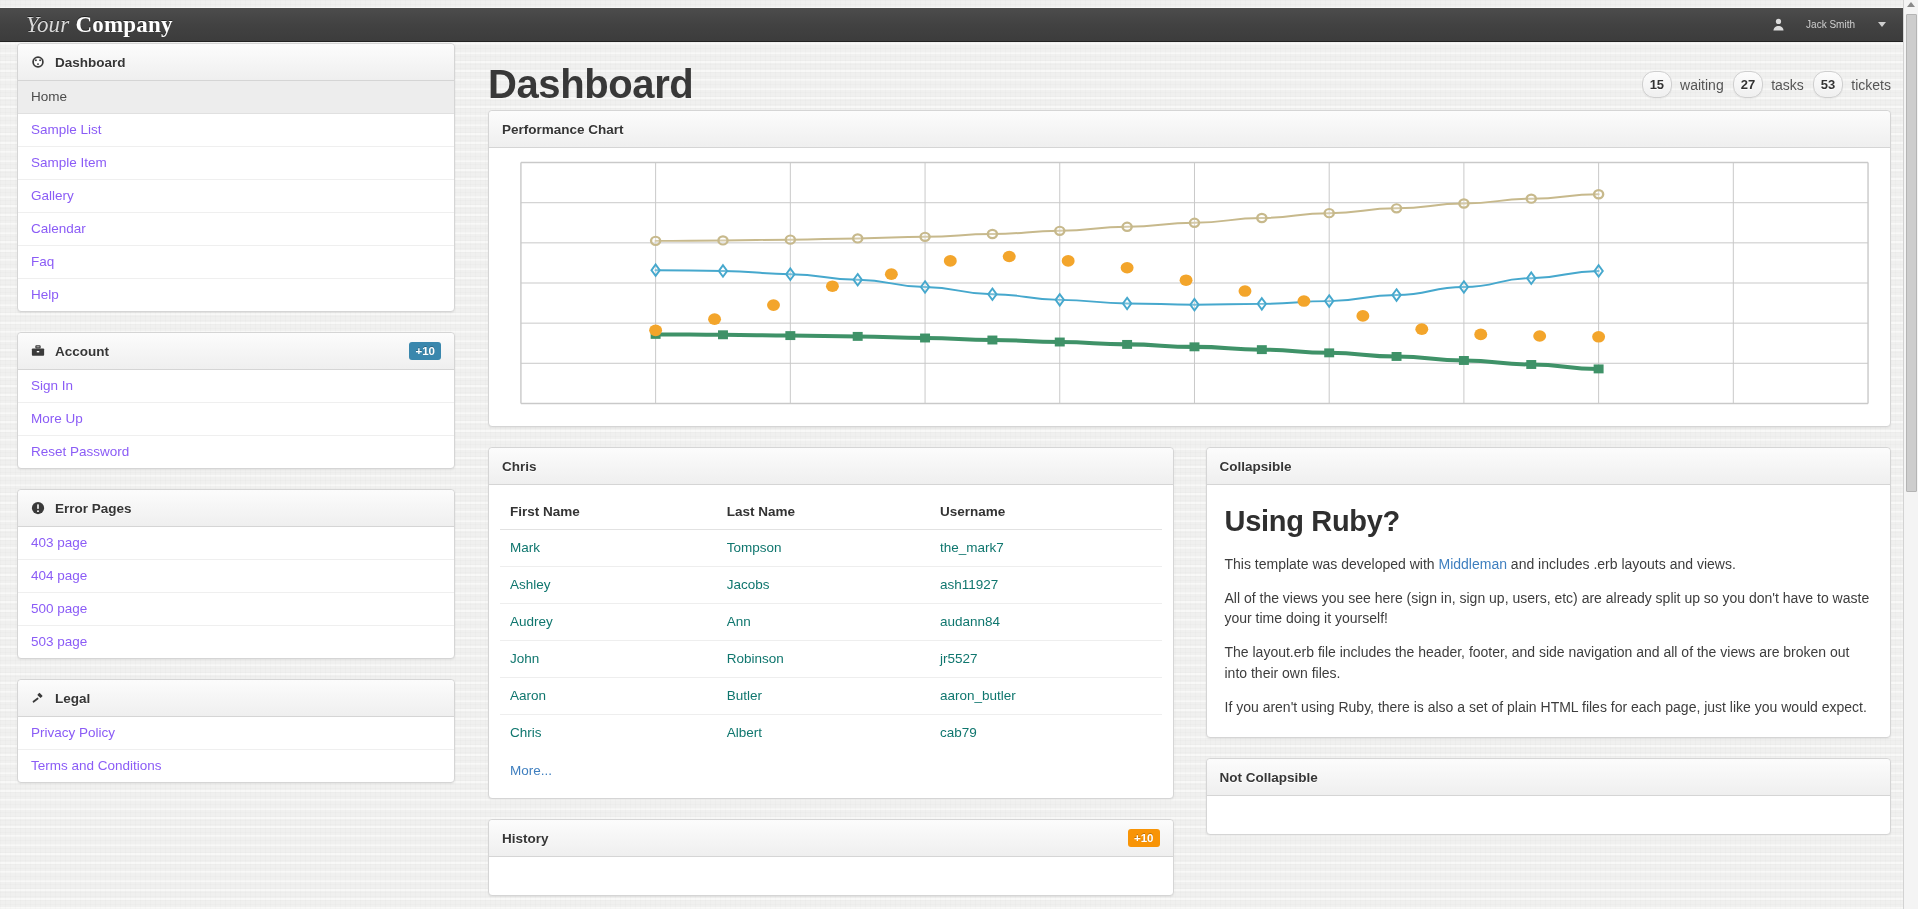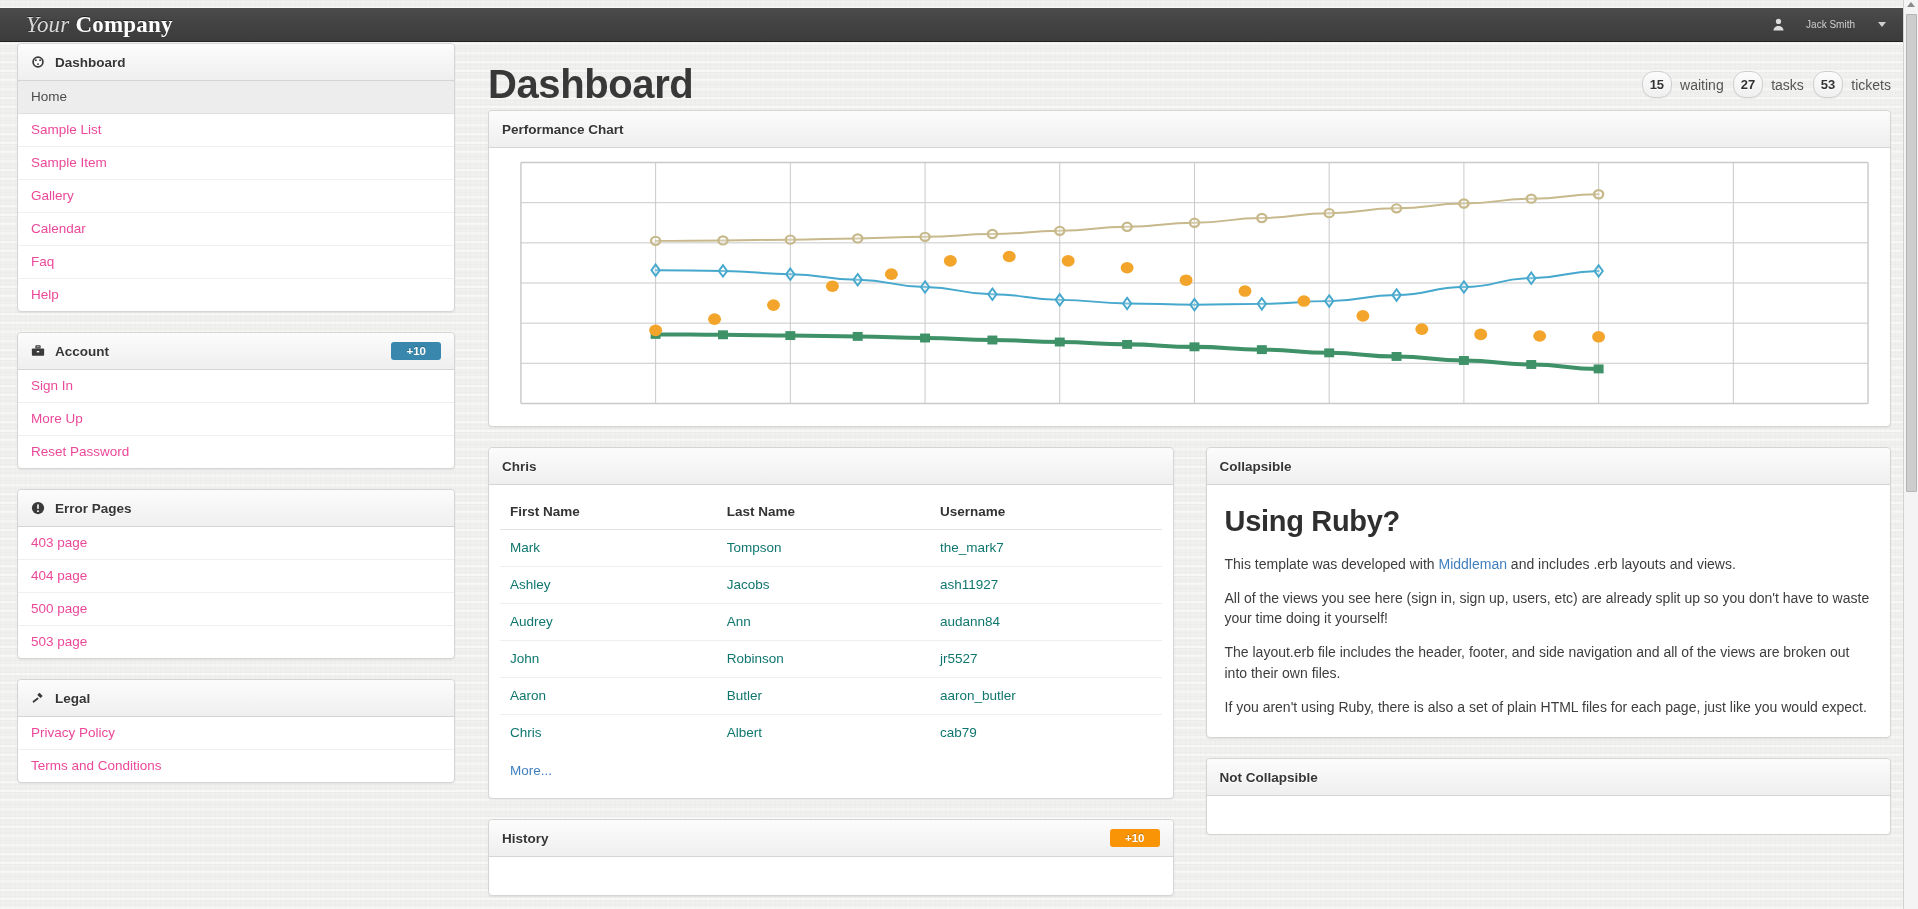--- a/index.html
+++ b/index.html
@@ -96,40 +96,40 @@
     font-weight: bold;
     font-size: 13.5px;
     color: #363636;
     text-shadow: 0 1px 0 #fff;
   }
   .panel-head .ph-icon { margin-right: 10px; display: inline-flex; align-items: center; }
   .panel-head .badge { margin-left: auto; }
   .badge {
     display: inline-block;
     min-width: 26px;
-    padding: 3px 15px;
+    padding: 3px 6px;
     border-radius: 3px;
     font-size: 11.5px;
     font-weight: bold;
     color: #fff;
     text-align: center;
     text-shadow: 0 -1px 0 rgba(0,0,0,.25);
     line-height: 1.1;
   }
   .badge-blue { background: #3a87ad; }
   .badge-orange { background: #f89406; }
 
   
   .nav-list { list-style: none; margin: 0; padding: 0; }
   .nav-list li { border-bottom: 1px solid #efefef; }
   .nav-list li:last-child { border-bottom: none; }
   .nav-list a {
     display: block;
     padding: 8px 13px 9px 13px;
-    color: #ec4899;
+    color: #8b5cf6;
     text-decoration: none;
     font-size: 13.5px;
   }
   .nav-list li.active {
     background: #ededed;
     border-bottom: 1px solid #e0e0e0;
   }
   .nav-list li.active a { color: #4c4c4c; }
 
   

